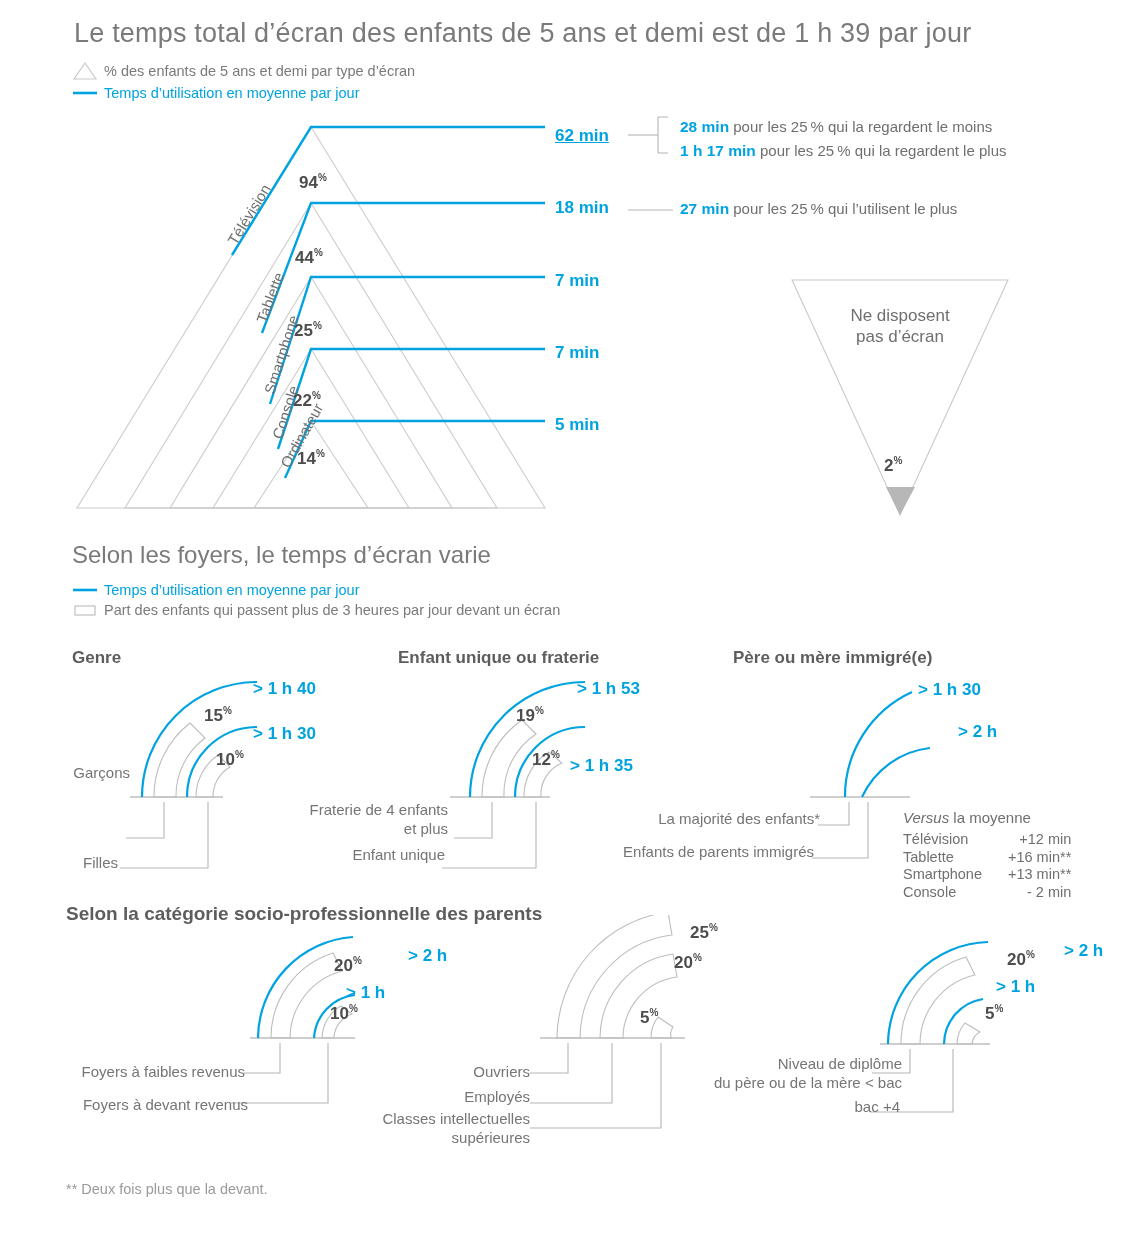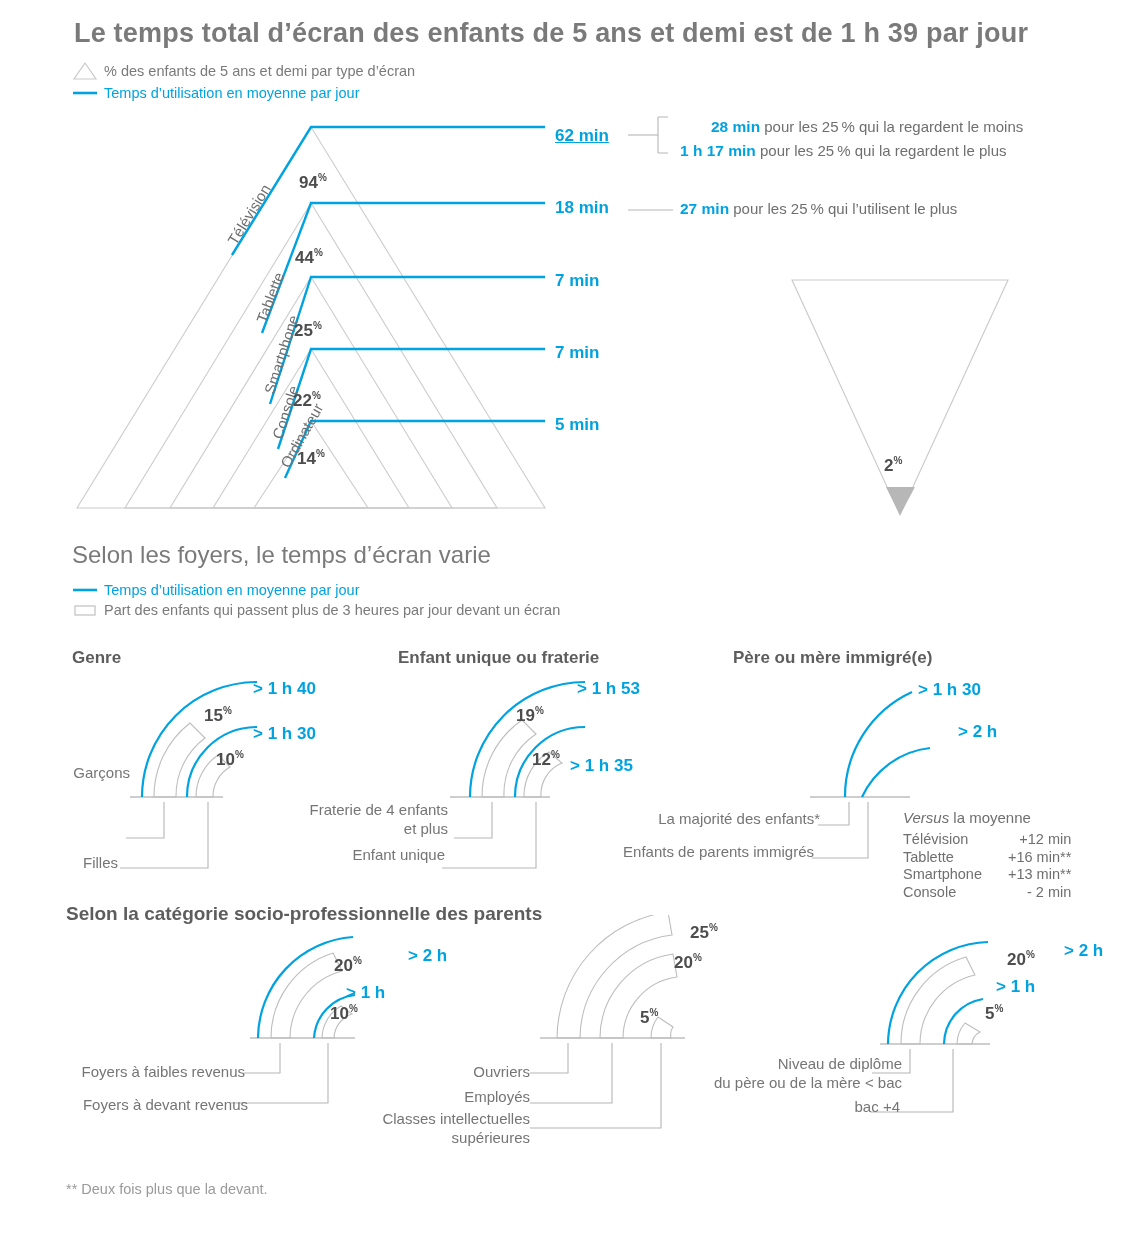--- a/index.html
+++ b/index.html
@@ -5,21 +5,21 @@
   html,body{margin:0;padding:0;background:#ffffff;}
   body{
     font-family:"Liberation Sans", sans-serif;
     width:1137px; height:1236px; position:relative;
     color:#6b6b6b; overflow:hidden;
   }
   .page{position:relative;width:1137px;height:1236px;}
   .abs{position:absolute;}
   svg{display:block;}
   .t-title{
-    font-size:27px; font-weight:700; color:#7a7a7a; letter-spacing:.2px;
+    font-size:27px; font-weight:400; color:#7a7a7a; letter-spacing:.2px;
     white-space:nowrap;
   }
   .t-sec{
     font-size:24px; font-weight:400; color:#7a7a7a; white-space:nowrap;
   }
   .t-sec-b{
     font-size:19px; font-weight:700; color:#5d5d5d; white-space:nowrap;
   }
   .t-sub{
     font-size:17px; font-weight:700; color:#5d5d5d; white-space:nowrap;text-align:center;
@@ -108,34 +108,38 @@
 
   <svg class="abs" style="left:628px;top:110px;" width="70" height="110">
     <g stroke="#b5b5b5" stroke-width="1.1" fill="none">
       <path d="M0,25 L30,25"></path>
       <path d="M30,25 L30,7 M30,25 L30,43"></path>
       <path d="M30,7 L40,7 M30,43 L40,43"></path>
       <path d="M0,100 L45,100"></path>
     </g>
   </svg>
 
-  <div class="abs anno" style="left:680px;top:118px;margin-left:31px;">
+  <div class="abs anno" style="left:680px;top:118px;">
     <b>28 min</b><span> pour les 25 % qui la regardent le moins</span>
   </div>
   <div class="abs anno" style="left:680px;top:142px;">
     <b>1 h 17 min</b><span> pour les 25 % qui la regardent le plus</span>
   </div>
   <div class="abs anno" style="left:680px;top:200px;">
     <b>27 min</b><span> pour les 25 % qui l’utilisent le plus</span>
   </div>
 
   <svg class="abs" style="left:770px;top:265px;" width="260" height="260">
     <path d="M22,15 L238,15 L130,250 Z" fill="none" stroke="#c9c9c9" stroke-width="1.1"></path>
     <path d="M116,222 L145,222 L130,250 Z" fill="#b7b7b7"></path>
   </svg>
+  <div class="abs" style="left:770px;top:305px;width:260px;text-align:center;font-size:17px;color:#6f6f6f;line-height:1.25;">
+    <div>Ne disposent</div>
+    <div>pas d’écran</div>
+  </div>
   <div class="abs pct" style="left:884px;top:455px;"><span>2</span><sup>%</sup></div>
 
   <div class="abs t-sec" style="left:72px;top:541px;">Selon les foyers, le temps d’écran varie</div>
 
   <div class="abs" style="left:72px;top:580px;">
     <div class="legend-row blue" style="display:flex;align-items:center;height:20px;">
       <span class="tri-ico">
         <svg width="26" height="16" viewBox="0 0 26 16">
             <line x1="1" y1="8" x2="25" y2="8" stroke="#00a3e0" stroke-width="2.6"></line>
           </svg>

